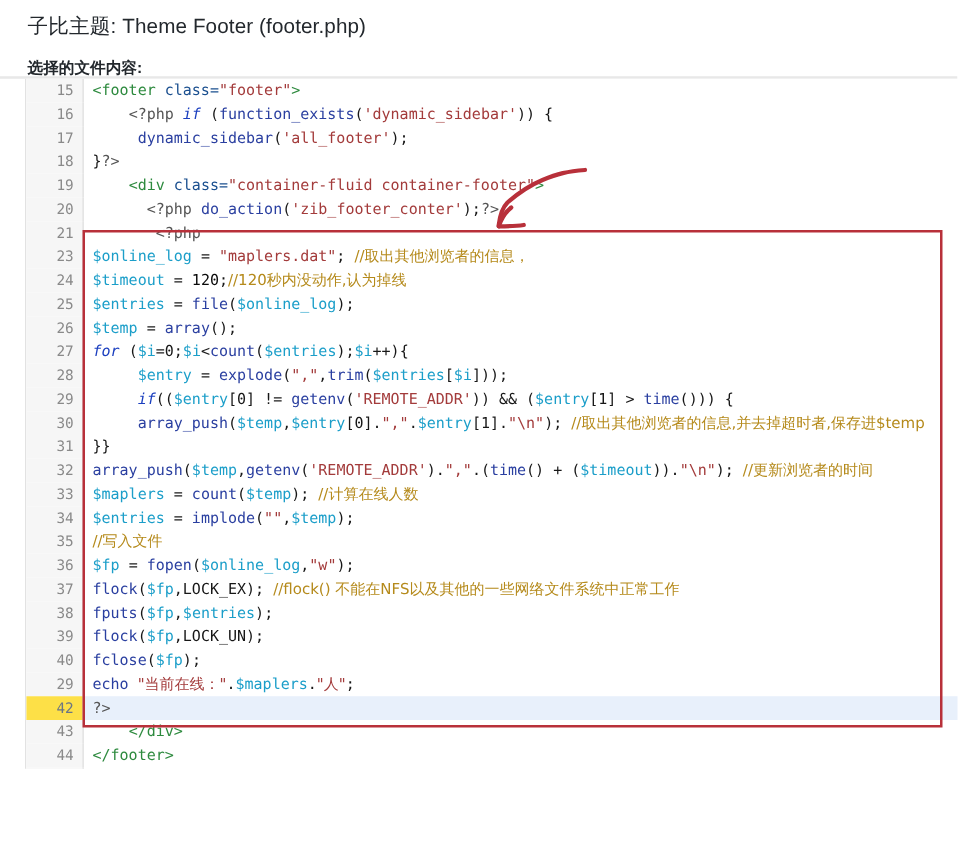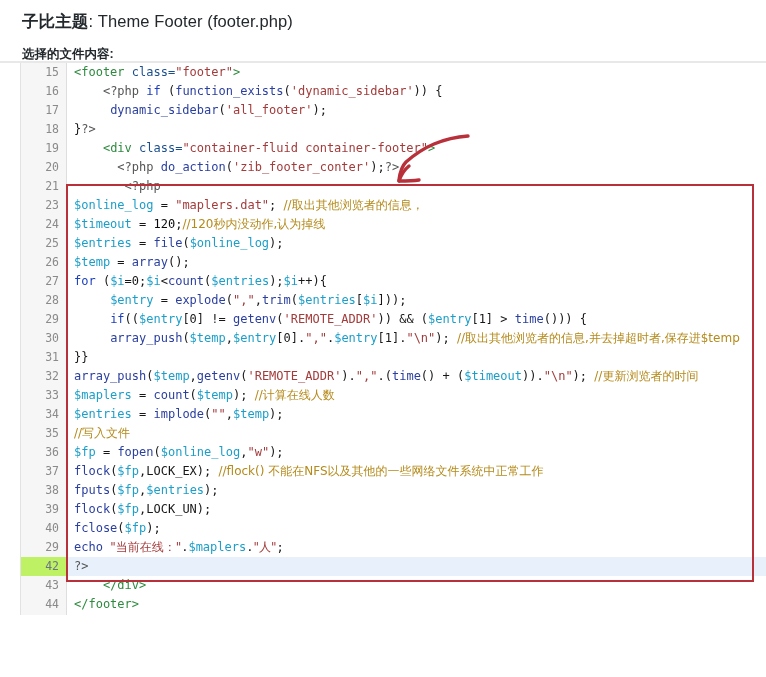--- a/index.html
+++ b/index.html
@@ -16,21 +16,21 @@
     padding:10px 0 0 22px;
   }
   .page-title{
     font-size:16.5px;
     font-weight:700;
     line-height:22px;
     margin:0 0 14px 0;
     color:#23282d;
     letter-spacing:.1px;
   }
-  .page-title .t-cn{font-weight:700;}
+  .page-title .t-cn{font-weight:400;}
   .page-title .t-en{font-weight:400;}
   .subtitle{
     font-size:12.5px;
     font-weight:700;
     line-height:16px;
     margin:0;
     color:#23282d;
   }
   .head-rule{
     position:absolute;
@@ -68,29 +68,29 @@
     vertical-align:top;
     white-space:nowrap;
   }
   .code{
     padding:0 0 0 7px;
     white-space:pre;
     vertical-align:top;
     color:#111111;
   }
   tr.cur .code{background:#e8f0fb;}
-  tr.cur .ln{background:#bef264;color:#6b7684;}
+  tr.cur .ln{background:#fde047;color:#6b7684;}
   
   .tag{color:#2d8a3e;}
   .attr{color:#1a4f8f;}
   .str{color:#a33b3b;}
   .pstr{color:#a33b3b;}
   .var{color:#1b9ec9;}
   .fn{color:#2a3fa0;}
-  .kw{color:#1b3fbf;}
+  .kw{color:#1b3fbf;font-style:italic;}
   .num{color:#0a0a0a;}
   .cmt{color:#b58a1b;}
   .pln{color:#171717;}
   .php{color:#555555;}
   .cjk{font-family:"DejaVu Sans","Liberation Sans",sans-serif;font-size:12px;}
   
   .redbox{
     position:absolute;
     left:66px;top:184px;
     width:688px;height:398px;

